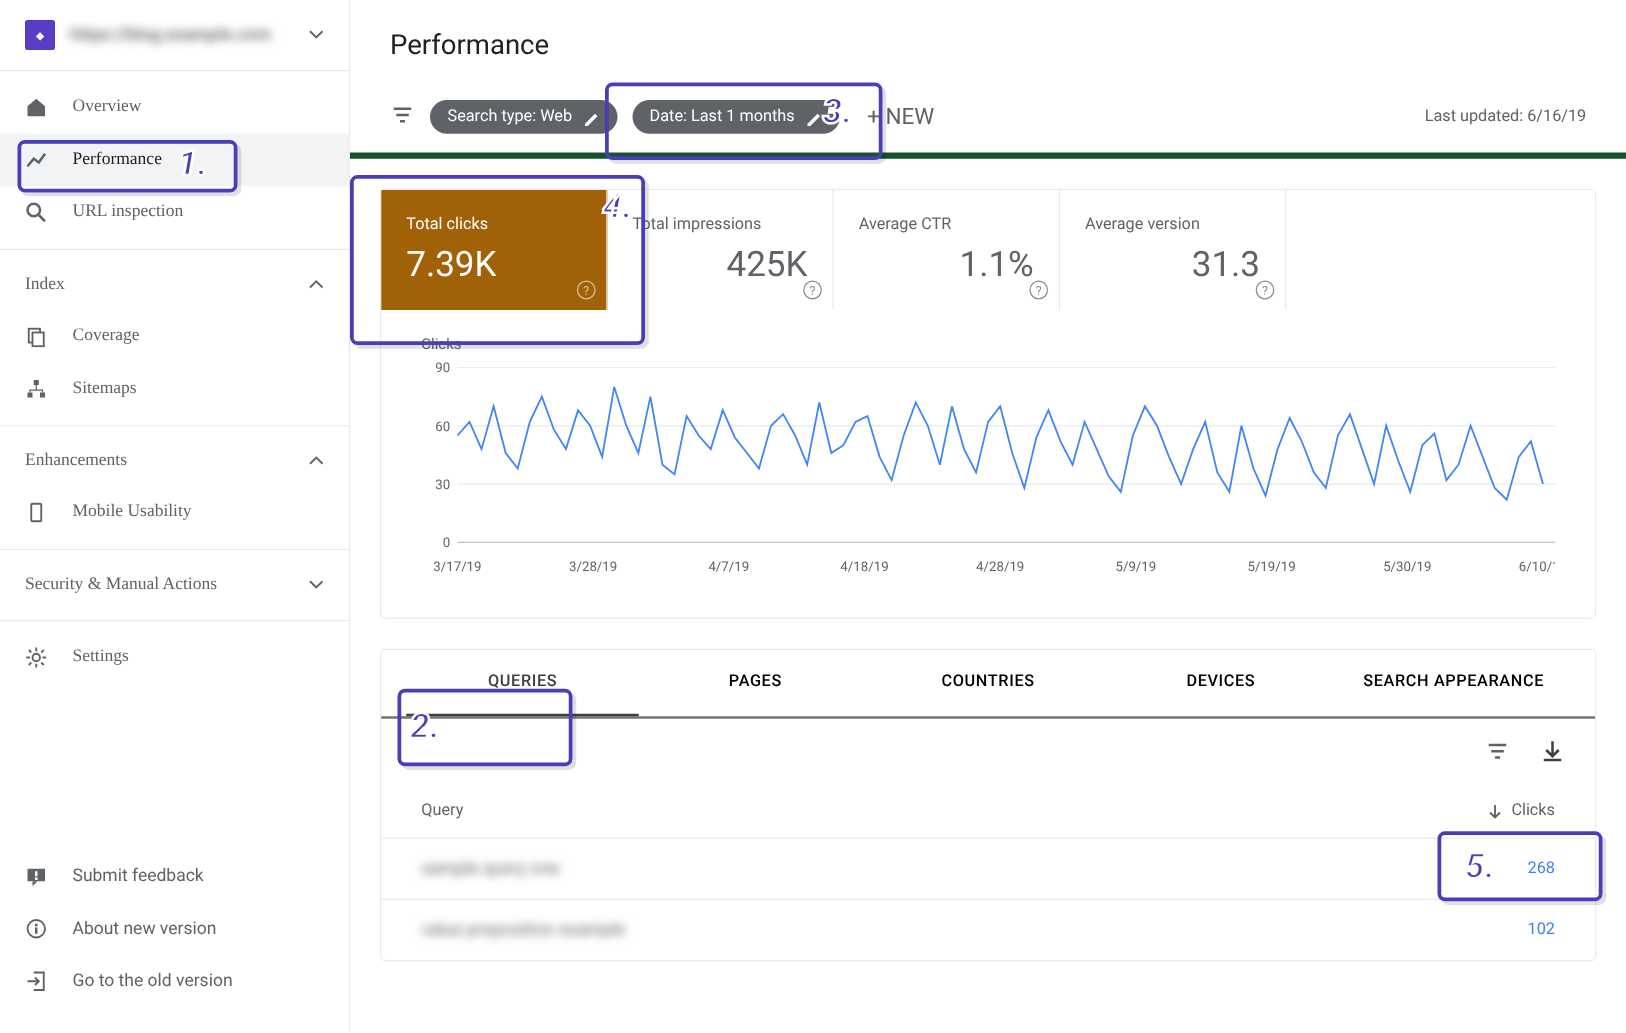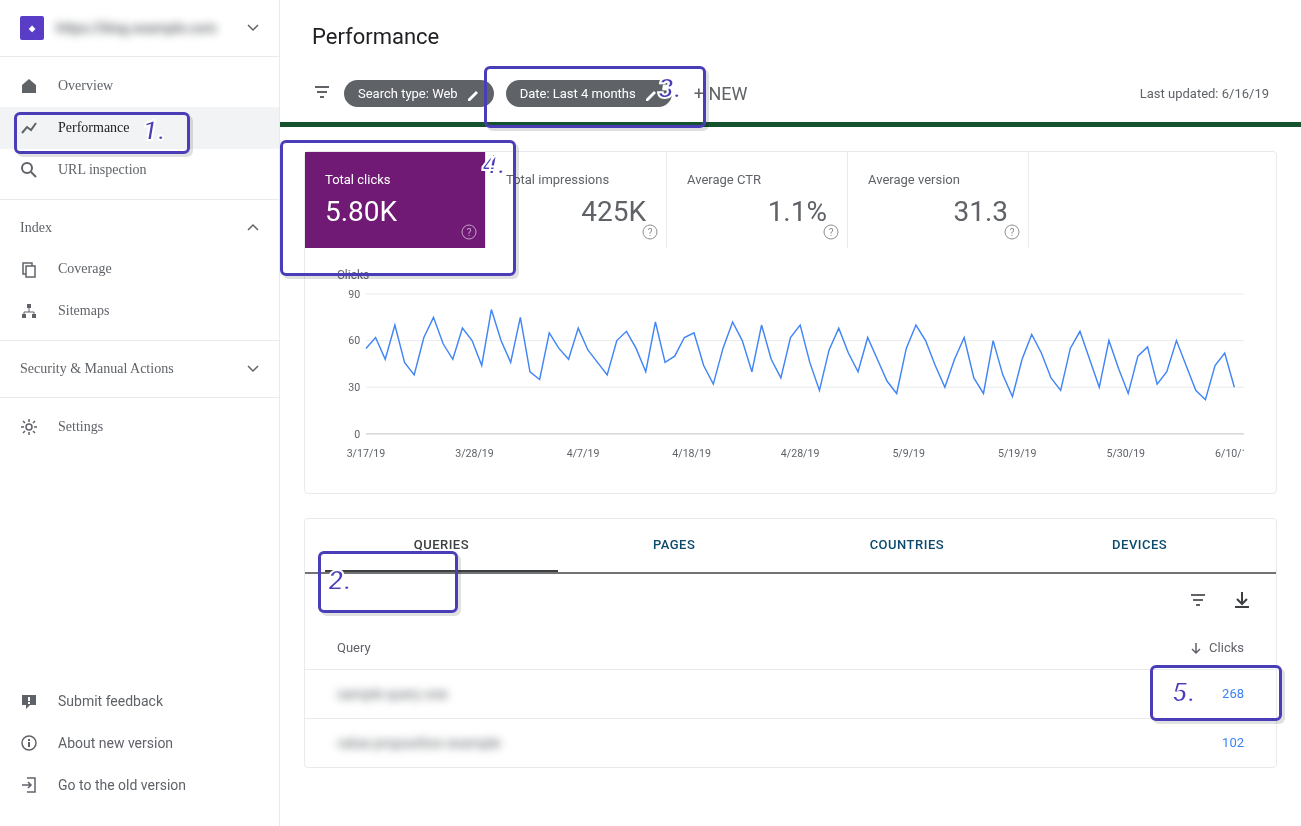--- a/index.html
+++ b/index.html
@@ -20,31 +20,31 @@
 .page-title { padding: 24px 32px 16px 32px; font-size: 22px; color: #202124; font-weight: 400; }
 .filter-bar { display: flex; align-items: center; padding: 12px 32px; gap: 12px; border-bottom: 5px solid #14532d; text-align: center; }
 .filter-icon { color: #5f6368; cursor: pointer; }
 .chip { background: #5f6368; color: #fff; border-radius: 16px; padding: 6px 14px; font-size: 13px; display: flex; align-items: center; gap: 8px; cursor: pointer; }
 .chip svg { width: 14px; height: 14px; }
 .new-btn { color: #5f6368; font-size: 18px; padding: 6px 10px; cursor: pointer; }
 .last-updated { margin-left: auto; color: #5f6368; font-size: 13px; }
 .card { margin: 24px; border: 1px solid #e8eaed; border-radius: 4px; }
 .metrics { display: flex; }
 .metric { flex: 0 0 181px; padding: 20px; border-right: 1px solid #e8eaed; position: relative; cursor: pointer; }
-.metric.active { background: #701a75; color: #fff; }
+.metric.active { background: #a16207; color: #fff; }
 .metric-label { font-size: 13px; margin-bottom: 8px; }
 .metric-value { font-size: 28px; font-weight: 400; }
 .metric:not(.active) .metric-value { color: #5f6368; text-align: right; }
 .metric:not(.active) .metric-label { color: #5f6368; }
 .help-icon { position: absolute; bottom: 8px; right: 8px; width: 16px; height: 16px; opacity: 0.6; }
 .chart-area { padding: 20px 32px 24px 32px; }
 .chart-title { font-size: 12px; color: #5f6368; margin-bottom: 4px; }
 .chart-svg { width: 100%; height: 180px; }
 .tabs { display: flex; border-bottom: 2px solid #737373; padding: 0 20px; }
-.tab { flex: 1; padding: 18px 0; text-align: center; color: #0c4a6e; font-size: 13px; letter-spacing: 0.5px; cursor: pointer; font-weight: 500; }
+.tab { flex: 1; padding: 18px 0; text-align: center; color: #000000; font-size: 13px; letter-spacing: 0.5px; cursor: pointer; font-weight: 500; }
 .tab.active { color: #3c4043; border-bottom: 2px solid #3c4043; }
 .table-tools { display: flex; justify-content: flex-end; padding: 16px 24px; gap: 24px; }
 .table-tools svg { width: 20px; height: 20px; cursor: pointer; color: #5f6368; }
 .table-header { display: flex; justify-content: space-between; padding: 14px 32px; color: #5f6368; font-size: 13px; }
 .clicks-header { display: flex; align-items: center; gap: 6px; }
 .table-row { display: flex; justify-content: space-between; padding: 16px 32px; border-top: 1px solid #e8eaed; }
 .query-text { filter: blur(4px); color: #5f6368; }
 .clicks-val { color: #3b82f6; font-size: 13px; }
 .annotation { position: absolute; border: 3px solid #4a3db8; border-radius: 6px; pointer-events: none; box-shadow: 3px 3px 0 rgba(0,0,0,0.12); }
 .annotation-num { position: absolute; font-size: 28px; font-weight: 900; color: #4a3db8; -webkit-text-stroke: 2px #fff; font-style: italic; }
@@ -112,20 +112,36 @@
               <rect x="7" y="2" width="4" height="4" fill="#5f6368"></rect>
               <rect x="2" y="12" width="4" height="4" fill="#5f6368"></rect>
               <rect x="12" y="12" width="4" height="4" fill="#5f6368"></rect>
               <path d="M9 6 V10 M4 12 V10 H14 V12" stroke="#5f6368" fill="none"></path>
             </svg>
           </span>
         <span>Sitemaps</span>
       </div>
     </div>
 
+    <div class="nav-section">
+      <div class="nav-header">
+        <span>Enhancements</span>
+        <svg width="12" height="12">
+            <path d="M1 8 L6 3 L11 8" stroke="#5f6368" stroke-width="1.5" fill="none"></path>
+          </svg>
+      </div>
+      <div class="nav-item">
+        <span class="icon">
+            <svg width="18" height="18">
+              <rect x="5" y="2" width="8" height="14" rx="1" stroke="#5f6368" stroke-width="1.5" fill="none"></rect>
+            </svg>
+          </span>
+        <span>Mobile Usability</span>
+      </div>
+    </div>
 
     <div class="nav-section">
       <div class="nav-header">
         <span>Security &amp; Manual Actions</span>
         <svg width="12" height="12">
             <path d="M1 3 L6 8 L11 3" stroke="#5f6368" stroke-width="1.5" fill="none"></path>
           </svg>
       </div>
     </div>
 
@@ -181,34 +197,34 @@
       <span class="filter-icon"><svg width="20" height="20">
             <path d="M3 5 H17 M5 10 H15 M8 15 H12" stroke="#5f6368" stroke-width="2"></path>
           </svg></span>
       <div class="chip">
         <span>Search type: Web</span>
         <svg>
             <path d="M2 12 L10 4 L12 6 L4 14 L2 14 Z" fill="#fff"></path>
           </svg>
       </div>
       <div class="chip">
-        <span>Date: Last 4 months</span>
+        <span>Date: Last 1 months</span>
         <svg>
             <path d="M2 12 L10 4 L12 6 L4 14 L2 14 Z" fill="#fff"></path>
           </svg>
       </div>
       <div class="new-btn">+ NEW</div>
       <div class="last-updated">Last updated: 6/16/19</div>
     </div>
 
     <div class="card">
       <div class="metrics" id="metrics">
           <div class="metric active">
             <div class="metric-label">Total clicks</div>
-            <div class="metric-value">5.80K</div>
+            <div class="metric-value">7.39K</div>
             <svg class="help-icon">
               <circle cx="8" cy="8" r="7" stroke="currentColor" fill="none"></circle>
               <text x="8" y="12" text-anchor="middle" font-size="10" fill="currentColor">?</text>
             </svg>
           </div>
           <div class="metric">
             <div class="metric-label">Total impressions</div>
             <div class="metric-value">425K</div>
             <svg class="help-icon">
               <circle cx="8" cy="8" r="7" stroke="currentColor" fill="none"></circle>
@@ -256,20 +272,21 @@
           </svg>
       </div>
     </div>
 
     <div class="card">
       <div class="tabs" id="tabs">
           <div class="tab active">QUERIES</div>
           <div class="tab">PAGES</div>
           <div class="tab">COUNTRIES</div>
           <div class="tab">DEVICES</div>
+          <div class="tab">SEARCH APPEARANCE</div>
         </div>
       <div class="table-tools">
         <svg>
             <path d="M3 5 H17 M5 10 H15 M8 15 H12" stroke="#5f6368" stroke-width="2"></path>
           </svg>
         <svg>
             <path d="M10 2 V13 M5 9 L10 14 L15 9 M3 17 H17" stroke="#3c4043" stroke-width="2" fill="none"></path>
           </svg>
       </div>
       <div class="table-header">

